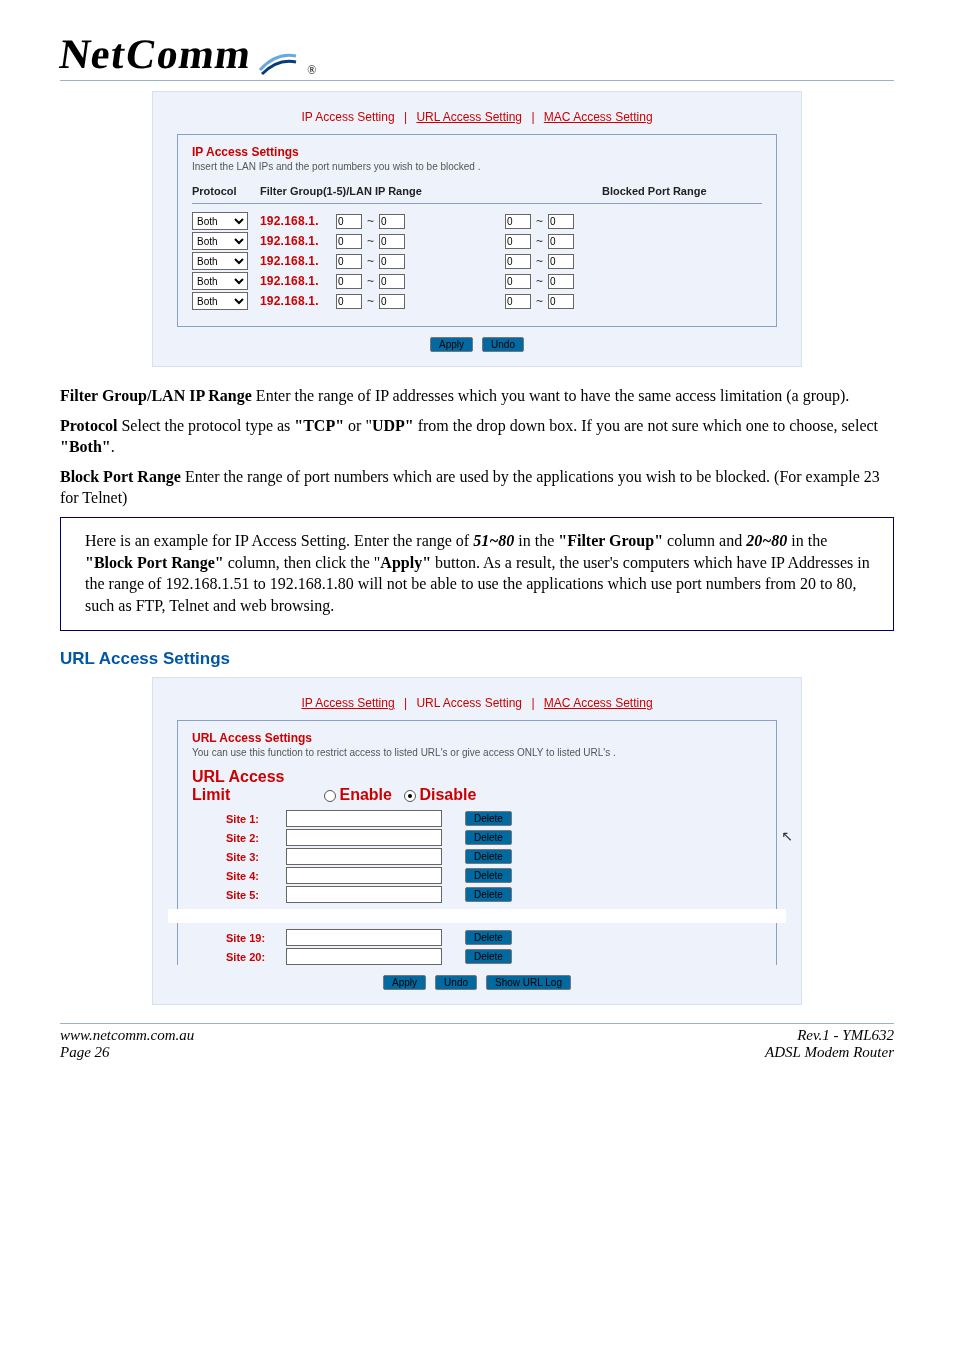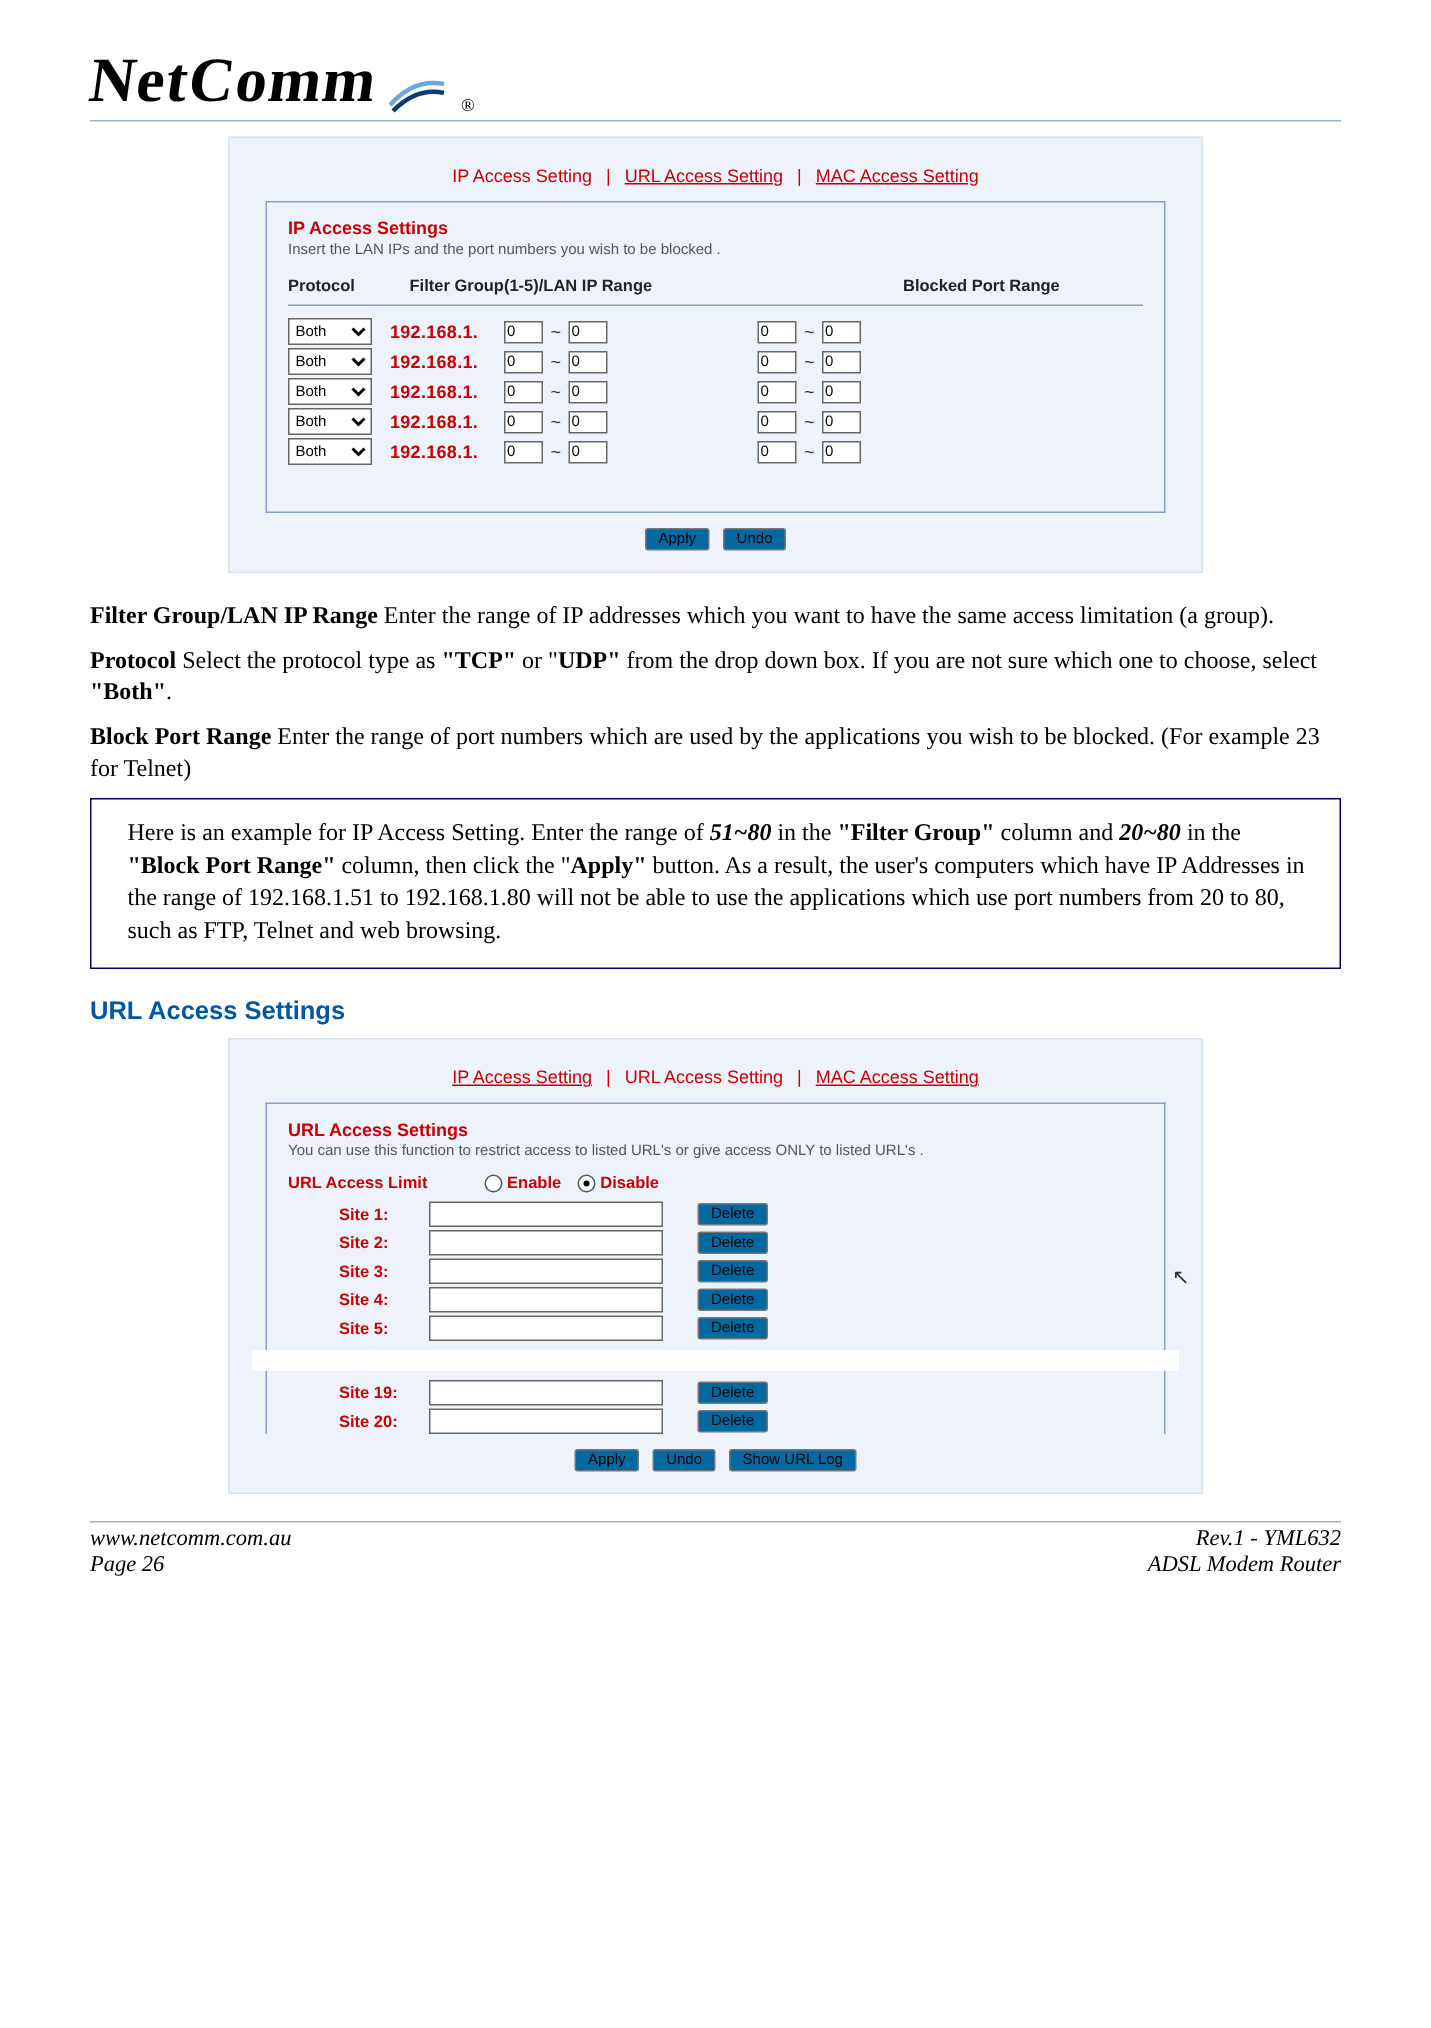--- a/index.html
+++ b/index.html
@@ -60,21 +60,21 @@
     color: #c00;
     font-size: 12px;
     margin-bottom: 10px;
   }
   .tabrow a, .tabrow span { color: #c00; text-align: right; }
   .tabrow .sep { color: #c00; margin: 0 6px; }
   .underline { text-decoration: underline; }
 
   .fs {
     border: 1px solid #8aa0c8;
-    padding: 10px 14px 29px 14px;
+    padding: 10px 14px 14px 14px;
     margin-bottom: 10px;
   }
   .fs-title {
     color: #c00;
     font-weight: bold;
     font-size: 12px;
     margin-bottom: 2px;
   }
   .fs-sub {
     font-size: 10px;
@@ -84,21 +84,21 @@
   .headers {
     display: flex;
     font-size: 11px;
     color: #222;
     font-weight: bold;
     border-bottom: 1px solid #8aa0c8;
     padding: 3px 0 6px 0;
     margin-bottom: 8px;
   }
   .col-proto { width: 68px; }
-  .col-filter { width: 220px; margin-left: 13px; }
+  .col-filter { width: 220px; }
   .col-spacer { flex: 1; }
   .col-blocked { width: 160px; }
 
   .row {
     display: flex;
     align-items: center;
     margin: 2px 0;
   }
   select.proto {
     font-size: 10px;
@@ -149,21 +149,21 @@
     font-size: 17px;
     margin: 18px 0 8px 0;
   }
   .example-box {
     border: 1px solid #006;
     padding: 4px 14px 6px 24px;
     margin: 6px 0 12px 0;
   }
 
   
-  .url-opts { color: #c00; font-weight: bold; font-size: 11px; }
+  .url-opts { color: #c00; font-weight: bold; font-size: 16px; }
   .url-opts .label { display: inline-block; width: 120px; }
   .radio {
     display: inline-block;
     width: 10px; height: 10px;
     border: 1px solid #555;
     border-radius: 50%;
     vertical-align: middle;
     margin: 0 3px 0 8px;
     background: #fff;
     position: relative;

